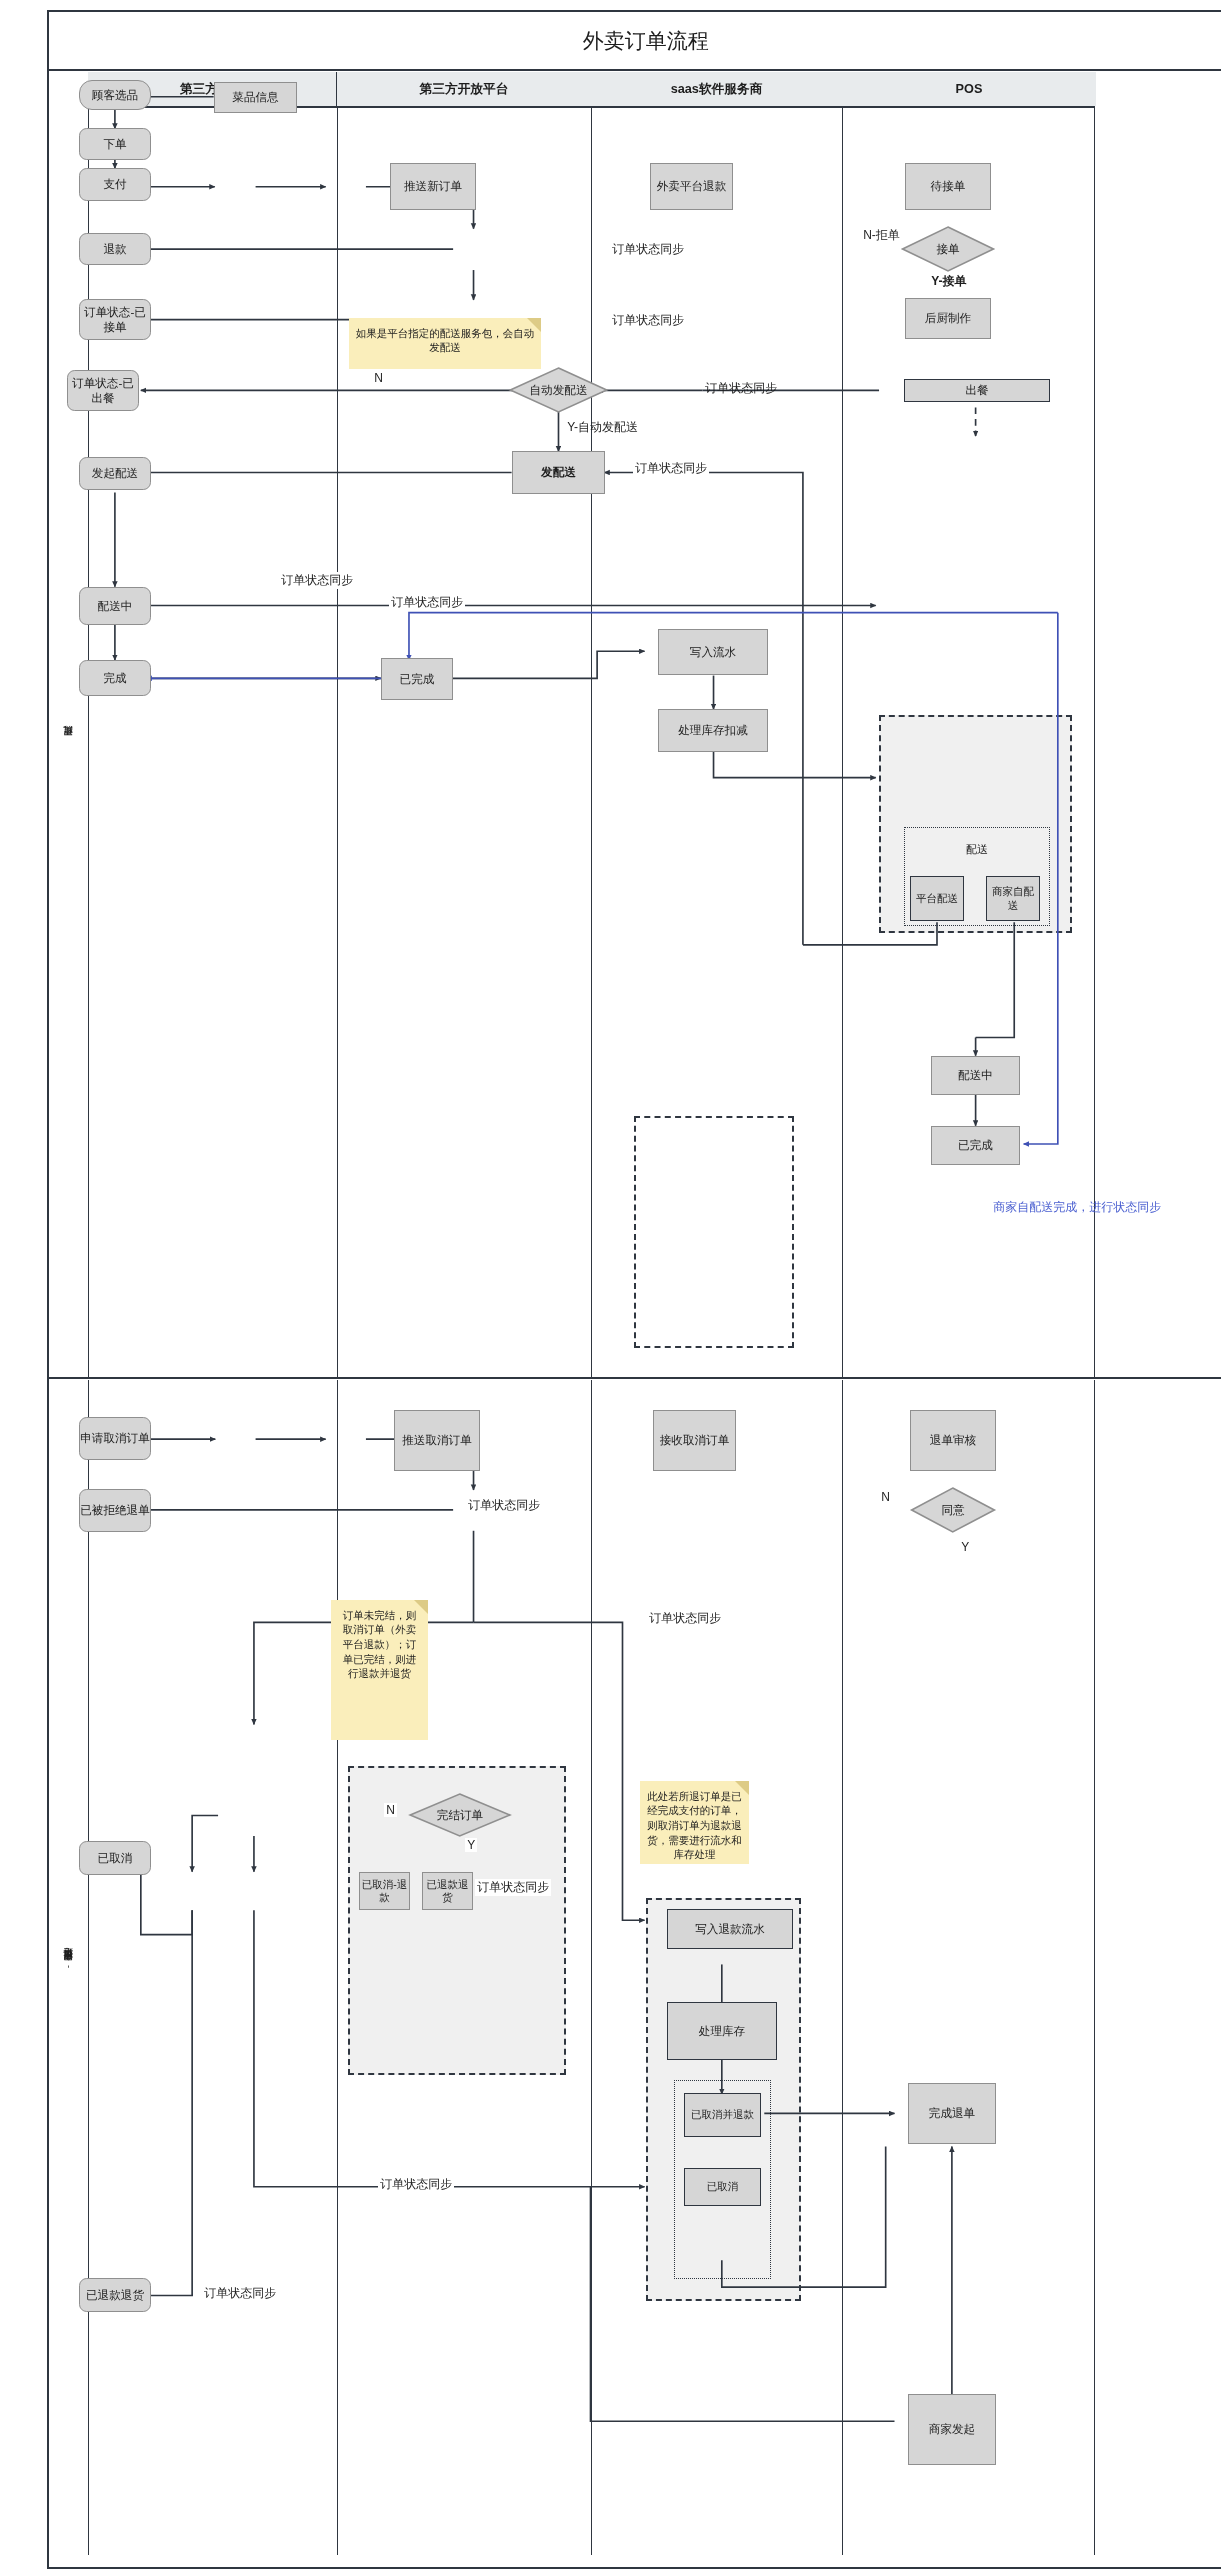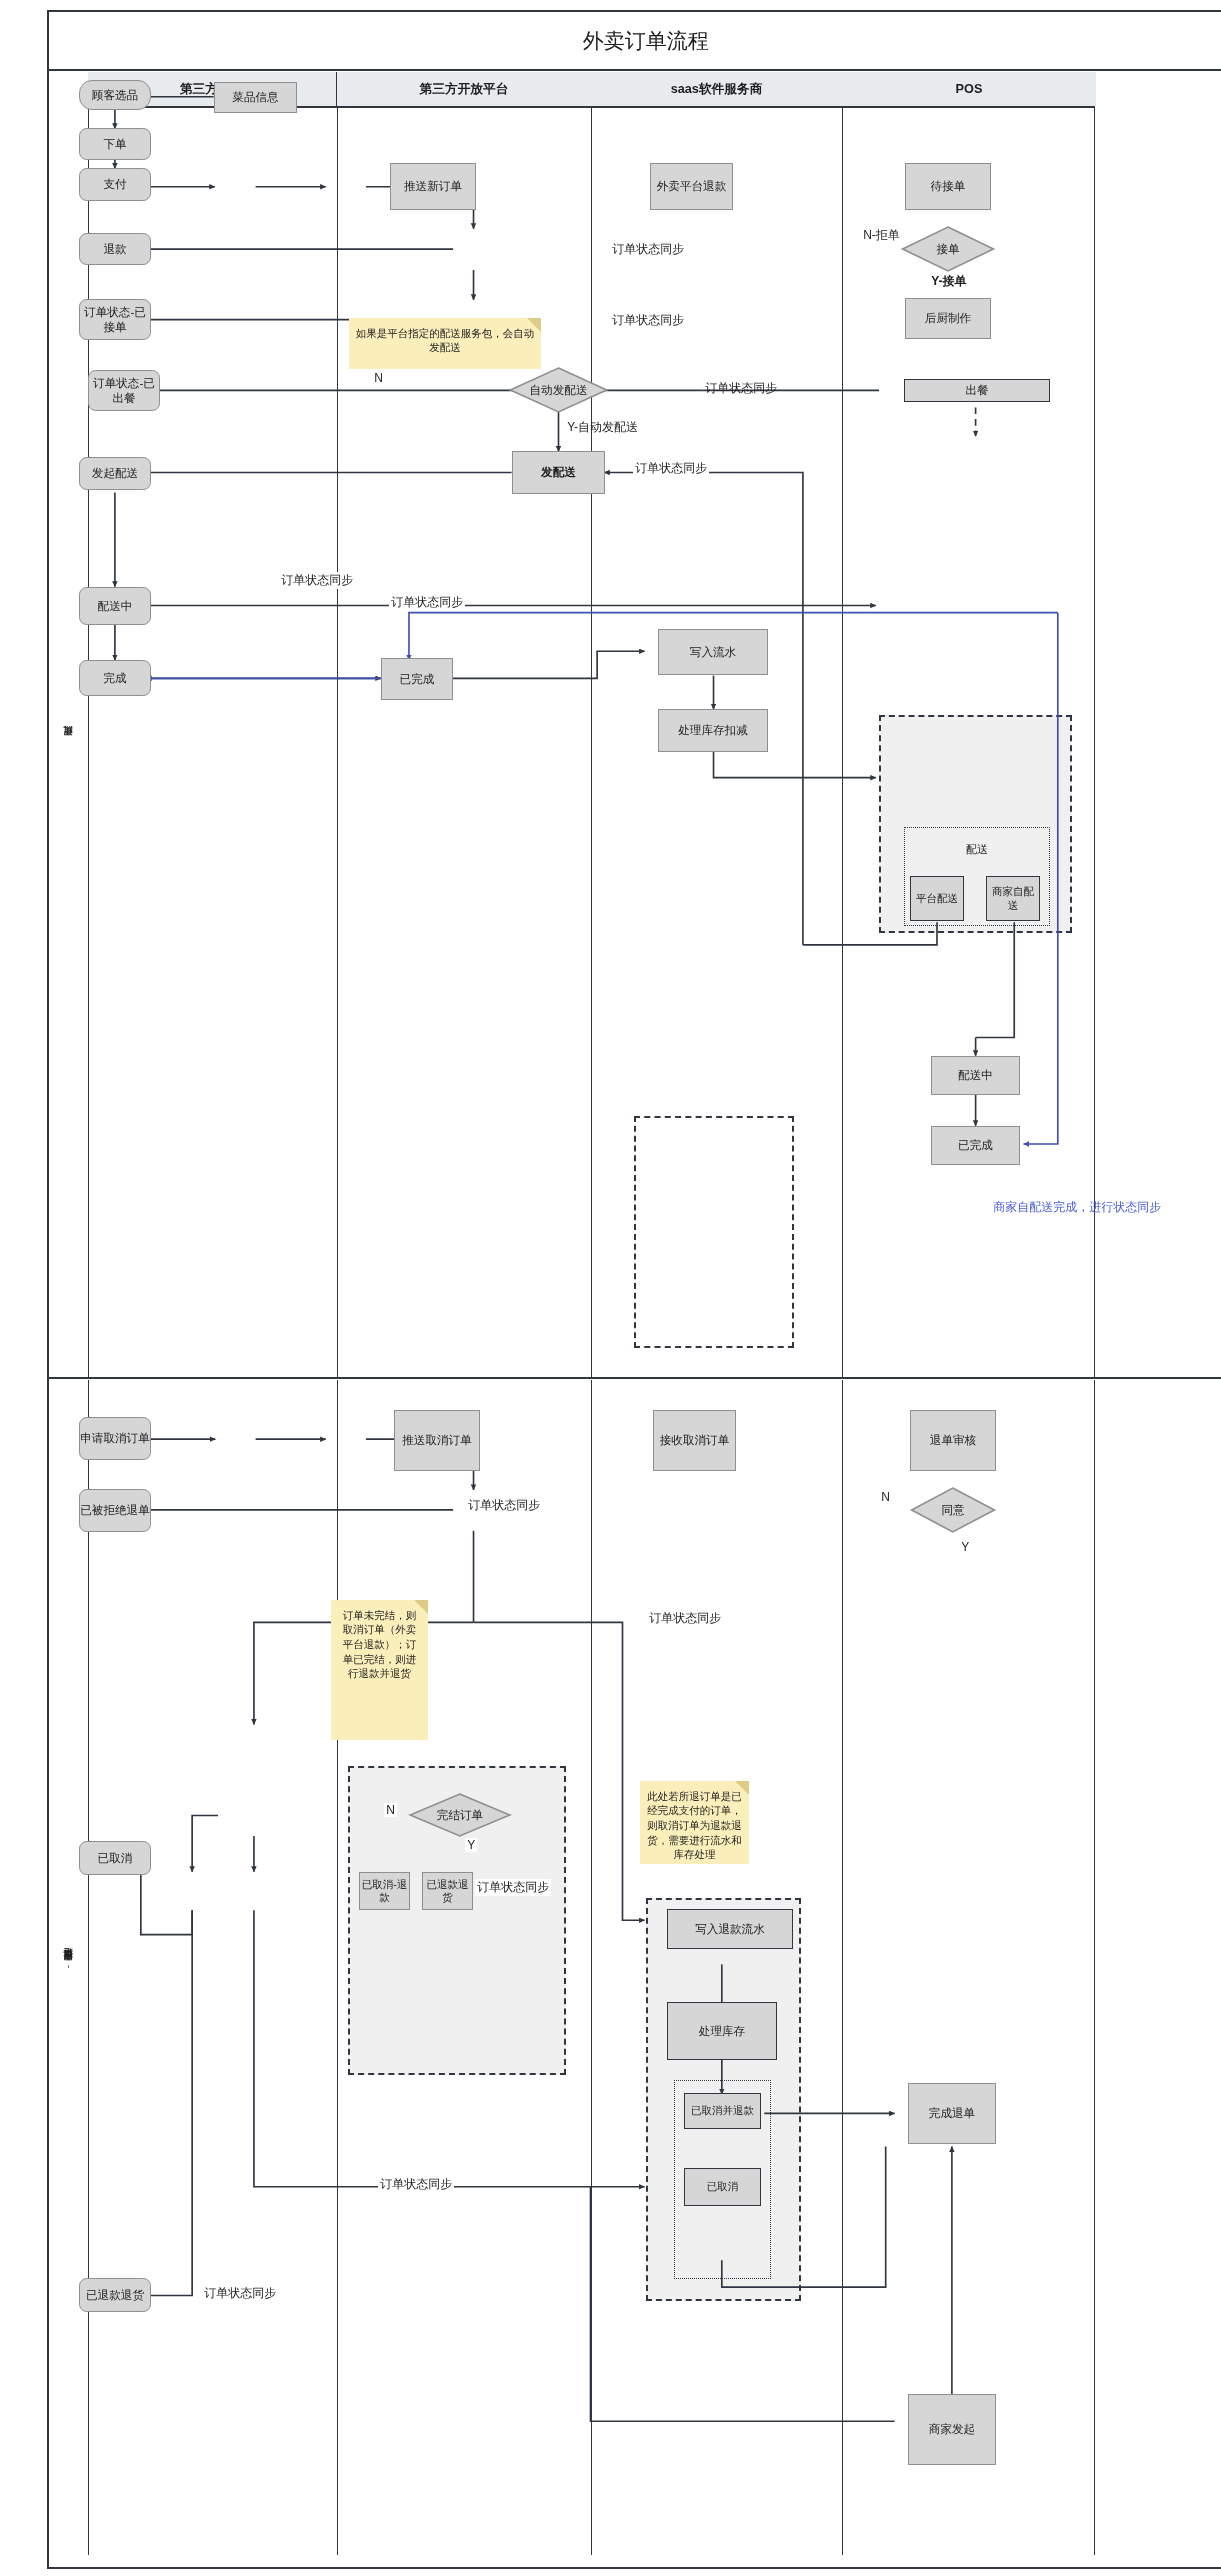--- a/index.html
+++ b/index.html
@@ -251,21 +251,21 @@
 
   <div class="node n-term" style="left:43px;top:233px;width:72px;height:32px;">
     <span>退款</span>
     </div>
   <div class="node n-term" style="left:43px;top:299px;width:72px;height:41px;">
     <span>订单状态-已接单</span>
     </div>
   <div class="node n-proc" style="left:869px;top:298px;width:86px;height:41px;">
     <span>后厨制作</span>
     </div>
-  <div class="node n-term" style="left:52px;top:370px;width:72px;height:41px;">
+  <div class="node n-term" style="left:31px;top:370px;width:72px;height:41px;">
     <span>订单状态-已出餐</span>
     </div>
 
   <svg class="dia-svg" style="left:473px;top:367px;" width="99" height="46" viewBox="0 0 180 84">
     <polygon points="90,2 178,42 90,82 2,42" fill="#d6d6d6" stroke="#8f8f8f" stroke-width="3"></polygon>
     </svg>
   <div class="dia-label" style="left:473px;top:367px;width:99px;height:46px;">
     <span>自动发配送</span>
     </div>
 
@@ -390,21 +390,21 @@
     <div class="fold"></div>
     <span>此处若所退订单是已经完成支付的订单，则取消订单为退款退货，需要进行流水和库存处理</span>
   </div>
 
   <div class="node n-proc-dark" style="left:631px;top:1909px;width:126px;height:40px;">
     <span>写入退款流水</span>
     </div>
   <div class="node n-proc-dark" style="left:631px;top:2002px;width:110px;height:58px;">
     <span>处理库存</span>
     </div>
-  <div class="node n-proc-dark" style="left:648px;top:2093px;width:77px;height:36px;font-size:10.5px;">
+  <div class="node n-proc-dark" style="left:648px;top:2093px;width:77px;height:44px;font-size:10.5px;">
     <span>已取消并退款</span>
     </div>
   <div class="node n-proc-dark" style="left:648px;top:2168px;width:77px;height:38px;font-size:10.5px;">
     <span>已取消</span>
     </div>
 
   <div class="node n-proc" style="left:872px;top:2083px;width:88px;height:61px;">
     <span>完成退单</span>
     </div>
   <div class="node n-proc" style="left:872px;top:2394px;width:88px;height:71px;">

